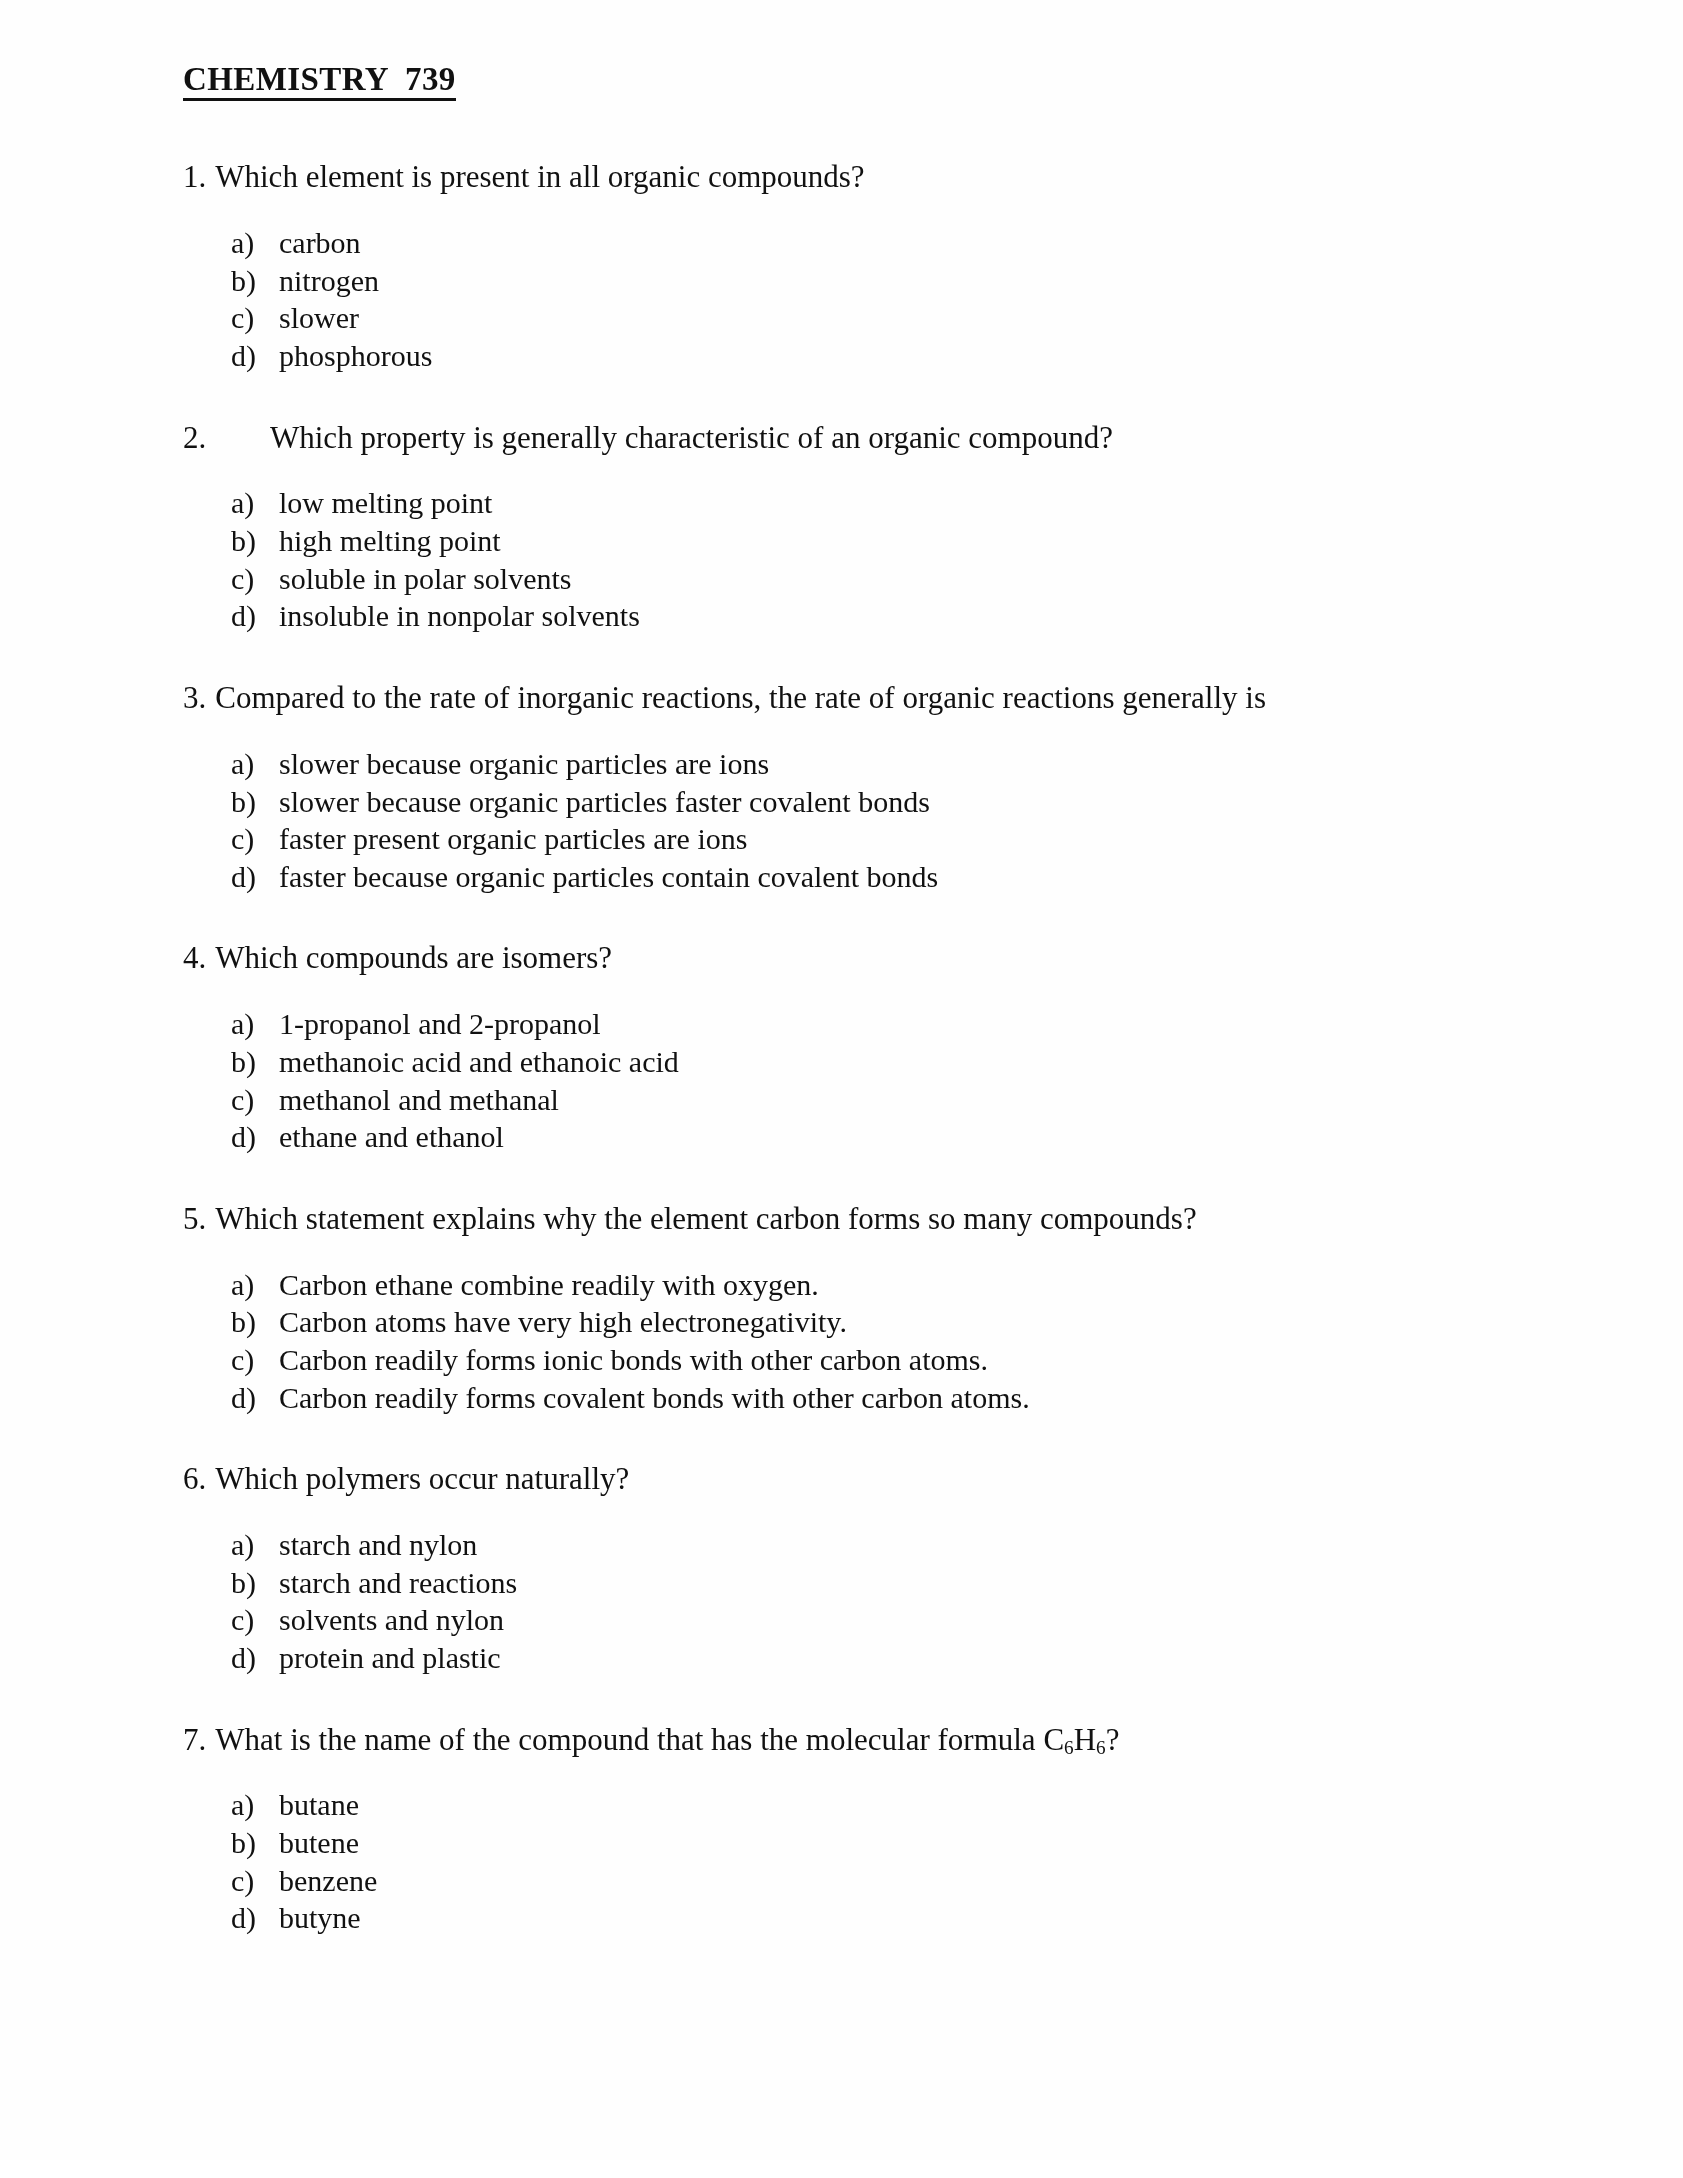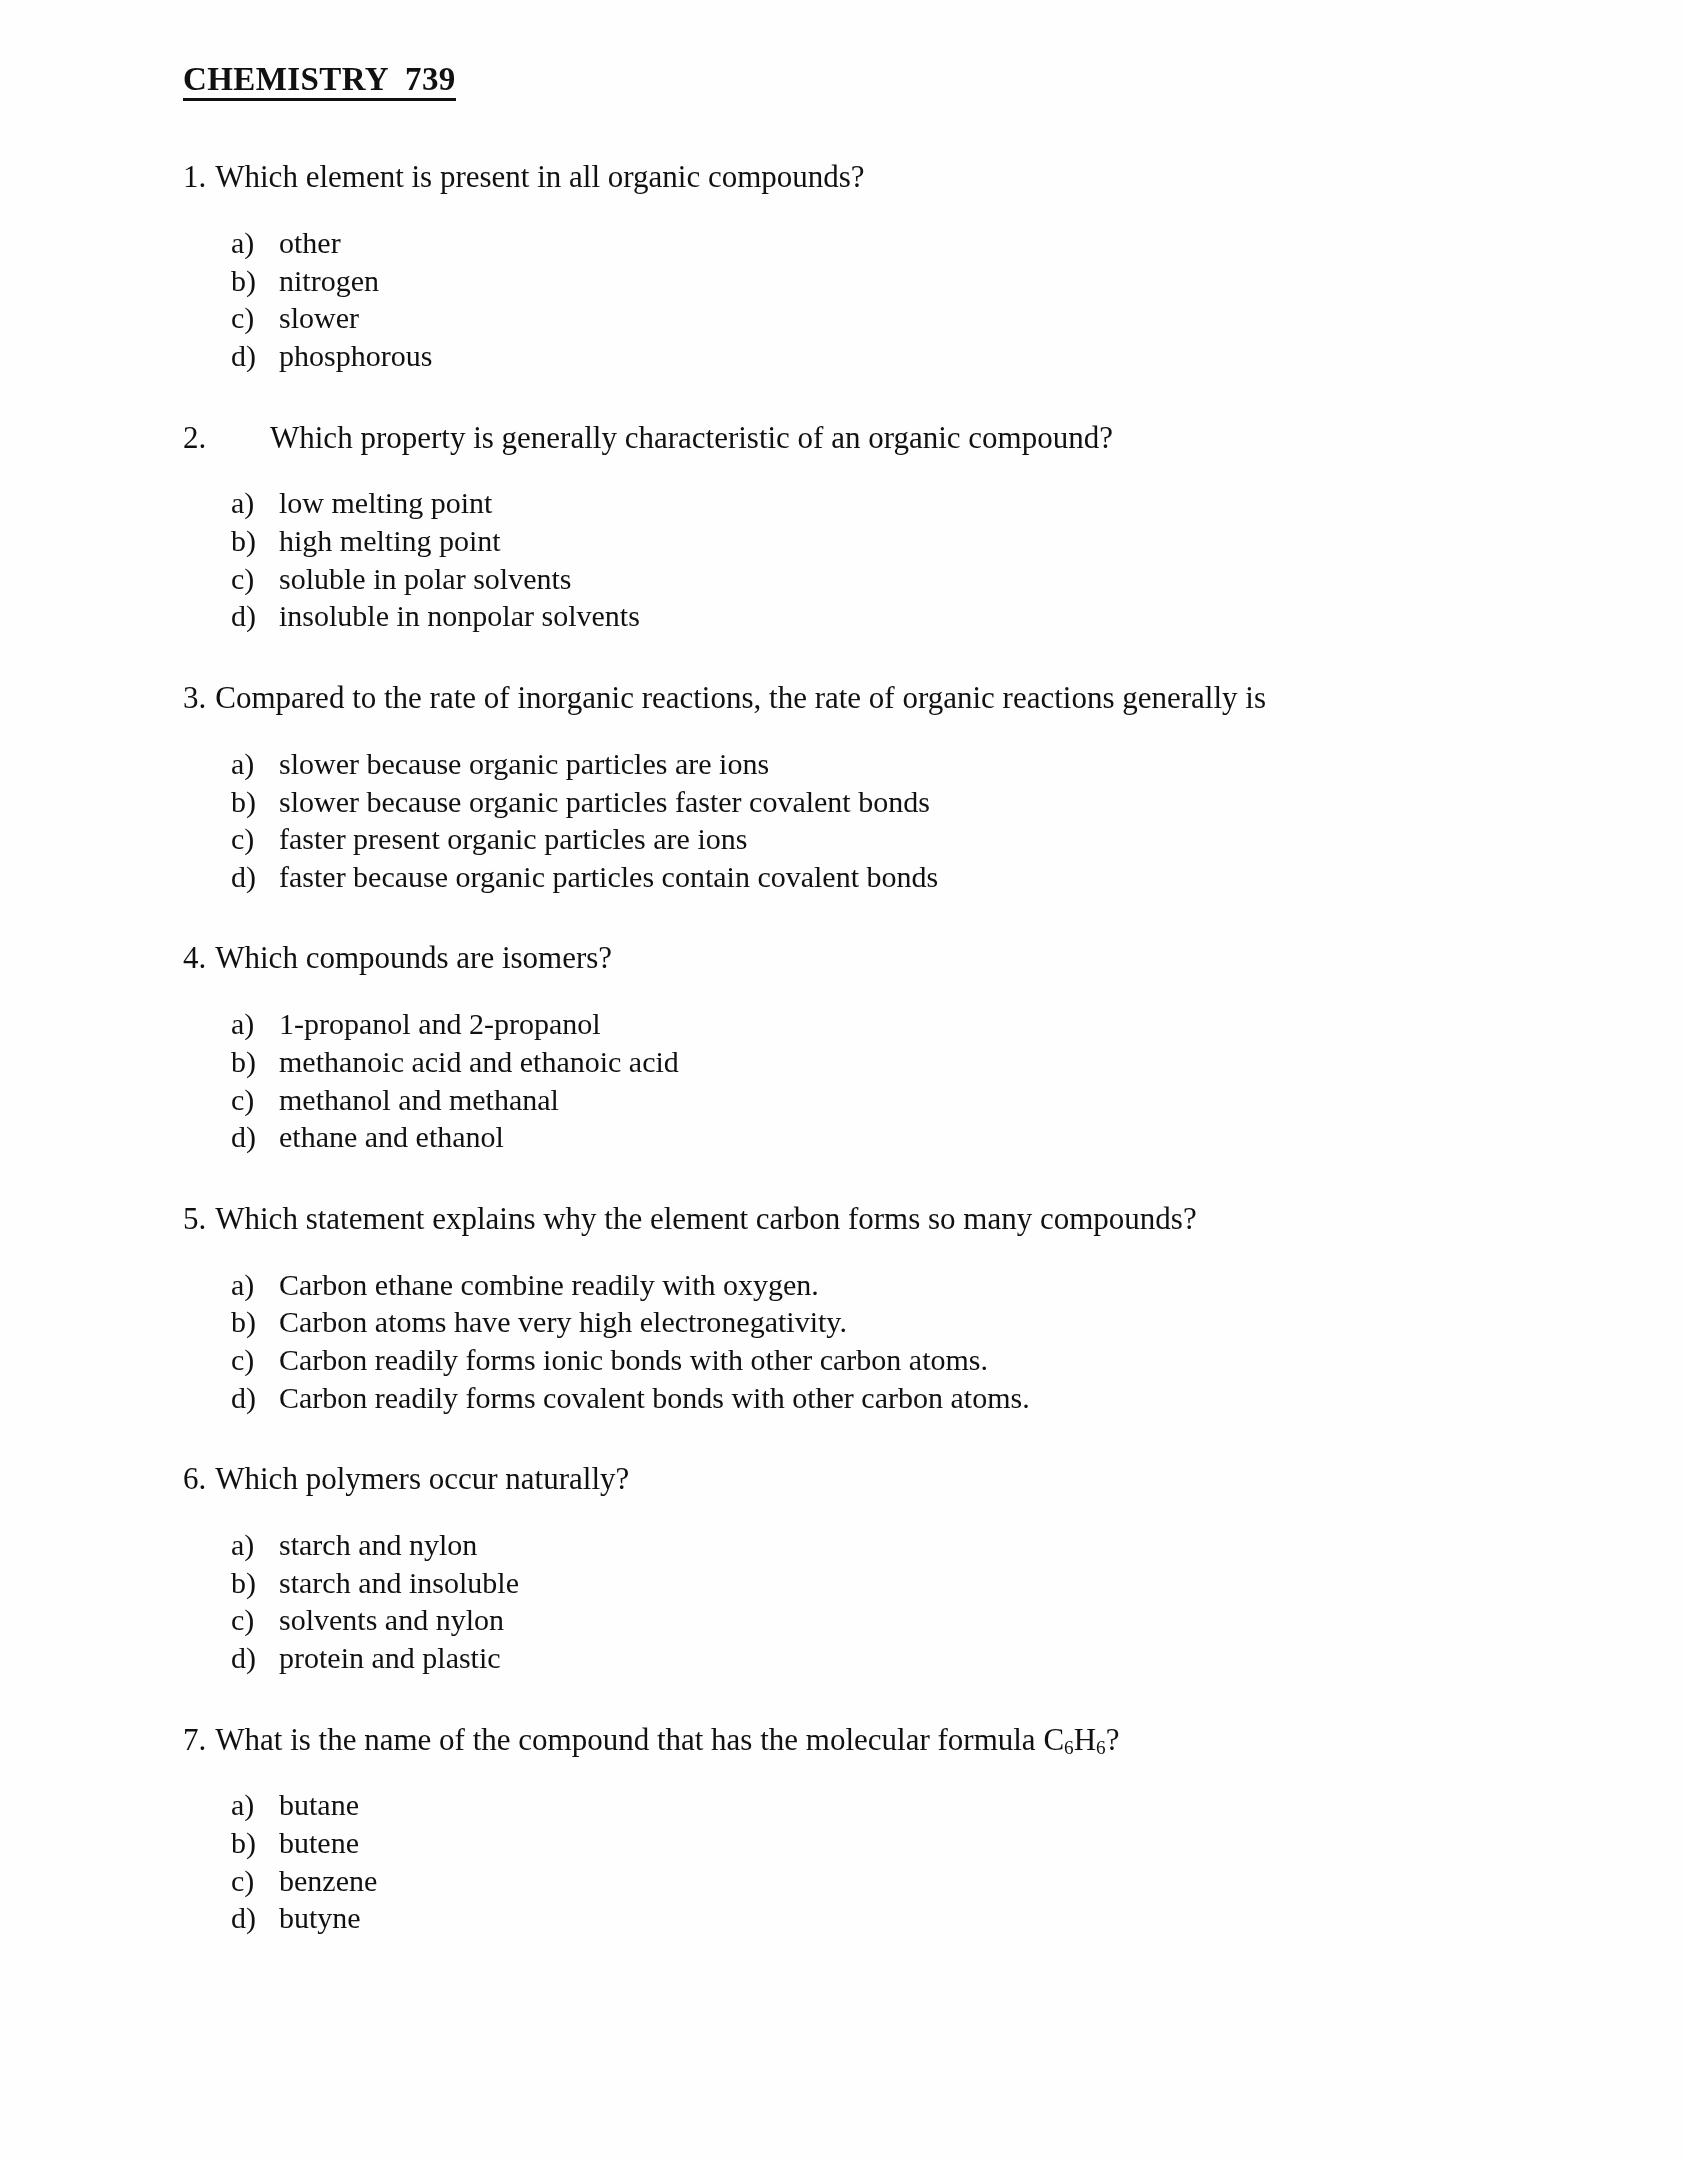--- a/index.html
+++ b/index.html
@@ -105,21 +105,21 @@
 
     <div id="questions-container">
         <div class="question-block q-first">
           <div class="q-line">
             <span class="q-num tab-narrow">1.</span>
             <span class="q-text">Which element is present in all organic compounds?</span>
           </div>
           <div class="options">
             <div class="option-row">
               <span class="opt-letter">a)</span>
-              <span class="opt-text">other</span>
+              <span class="opt-text">carbon</span>
             </div>
             <div class="option-row">
               <span class="opt-letter">b)</span>
               <span class="opt-text">nitrogen</span>
             </div>
             <div class="option-row">
               <span class="opt-letter">c)</span>
               <span class="opt-text">slower</span>
             </div>
             <div class="option-row">
@@ -229,21 +229,21 @@
             <span class="q-num tab-narrow">6.</span>
             <span class="q-text">Which polymers occur naturally?</span>
           </div>
           <div class="options">
             <div class="option-row">
               <span class="opt-letter">a)</span>
               <span class="opt-text">starch and nylon</span>
             </div>
             <div class="option-row">
               <span class="opt-letter">b)</span>
-              <span class="opt-text">starch and insoluble</span>
+              <span class="opt-text">starch and reactions</span>
             </div>
             <div class="option-row">
               <span class="opt-letter">c)</span>
               <span class="opt-text">solvents and nylon</span>
             </div>
             <div class="option-row">
               <span class="opt-letter">d)</span>
               <span class="opt-text">protein and plastic</span>
             </div>
           </div>

